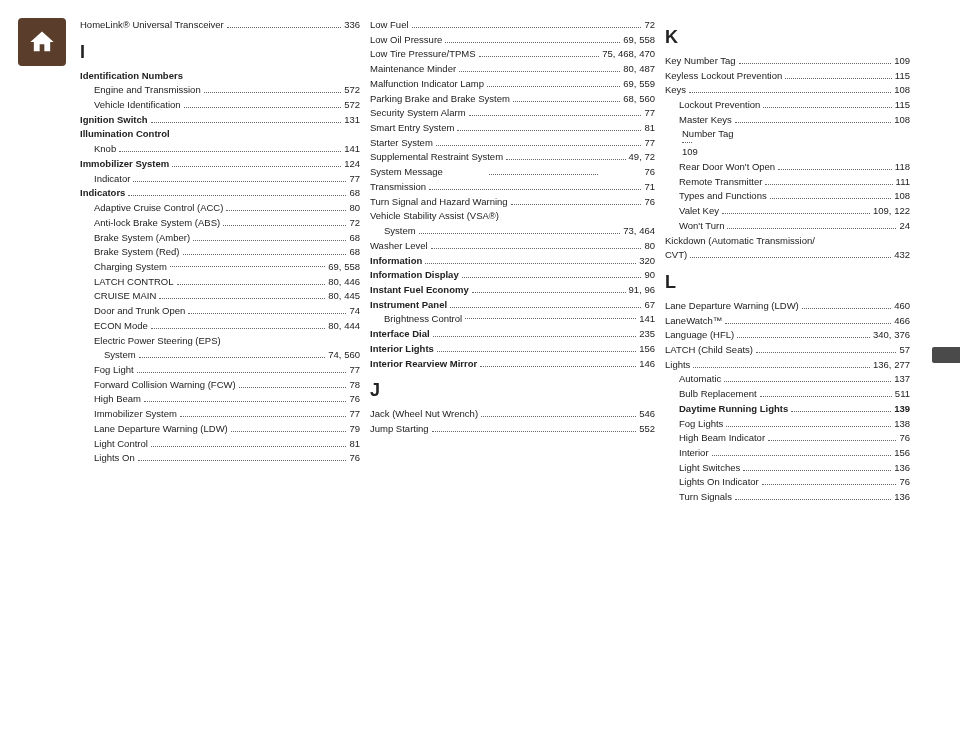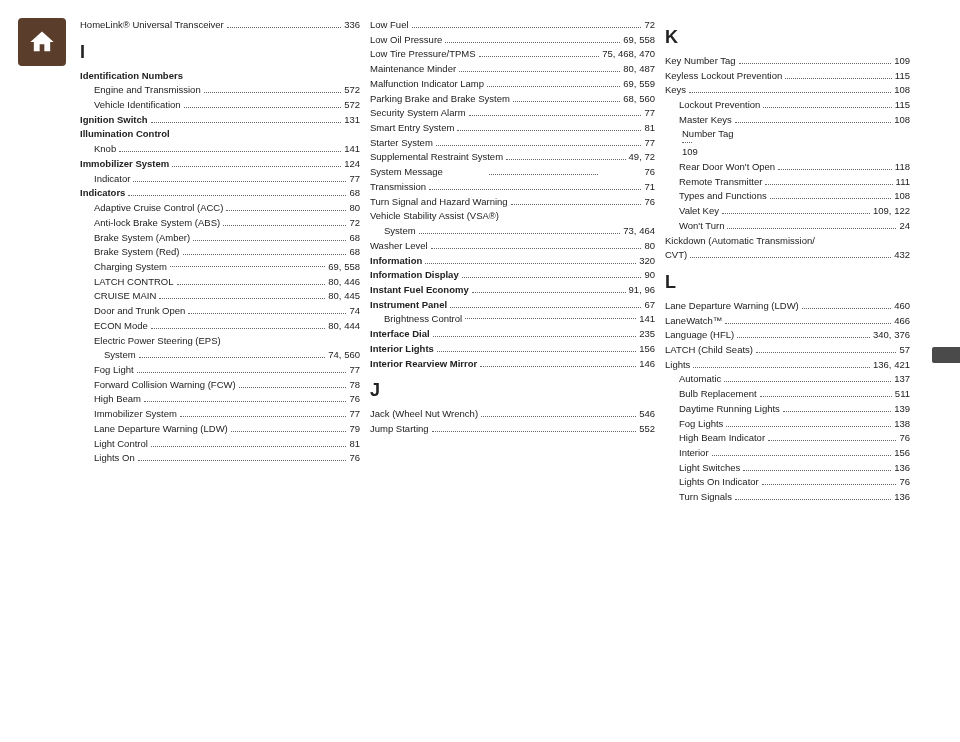--- a/index.html
+++ b/index.html
@@ -503,33 +503,33 @@
           <span class="pagenum">340, 376</span>
         </div>
         <div class="entry-row" style="padding-left: 0px;">
           <span class="entry-label">LATCH (Child Seats)</span>
           <span class="dots"></span>
           <span class="pagenum">57</span>
         </div>
         <div class="entry-row" style="padding-left: 0px;">
           <span class="entry-label">Lights</span>
           <span class="dots"></span>
-          <span class="pagenum">136, 421</span>
+          <span class="pagenum">136, 277</span>
         </div>
         <div class="entry-row" style="padding-left: 14px;">
           <span class="entry-label">Automatic</span>
           <span class="dots"></span>
           <span class="pagenum">137</span>
         </div>
         <div class="entry-row" style="padding-left: 14px;">
           <span class="entry-label">Bulb Replacement</span>
           <span class="dots"></span>
           <span class="pagenum">511</span>
         </div>
-        <div class="entry-row" style="padding-left: 14px;">
+        <div class="entry-row" style="padding-left: 14px; font-weight: bold;">
           <span class="entry-label">Daytime Running Lights</span>
           <span class="dots"></span>
           <span class="pagenum">139</span>
         </div>
         <div class="entry-row" style="padding-left: 14px;">
           <span class="entry-label">Fog Lights</span>
           <span class="dots"></span>
           <span class="pagenum">138</span>
         </div>
         <div class="entry-row" style="padding-left: 14px;">

